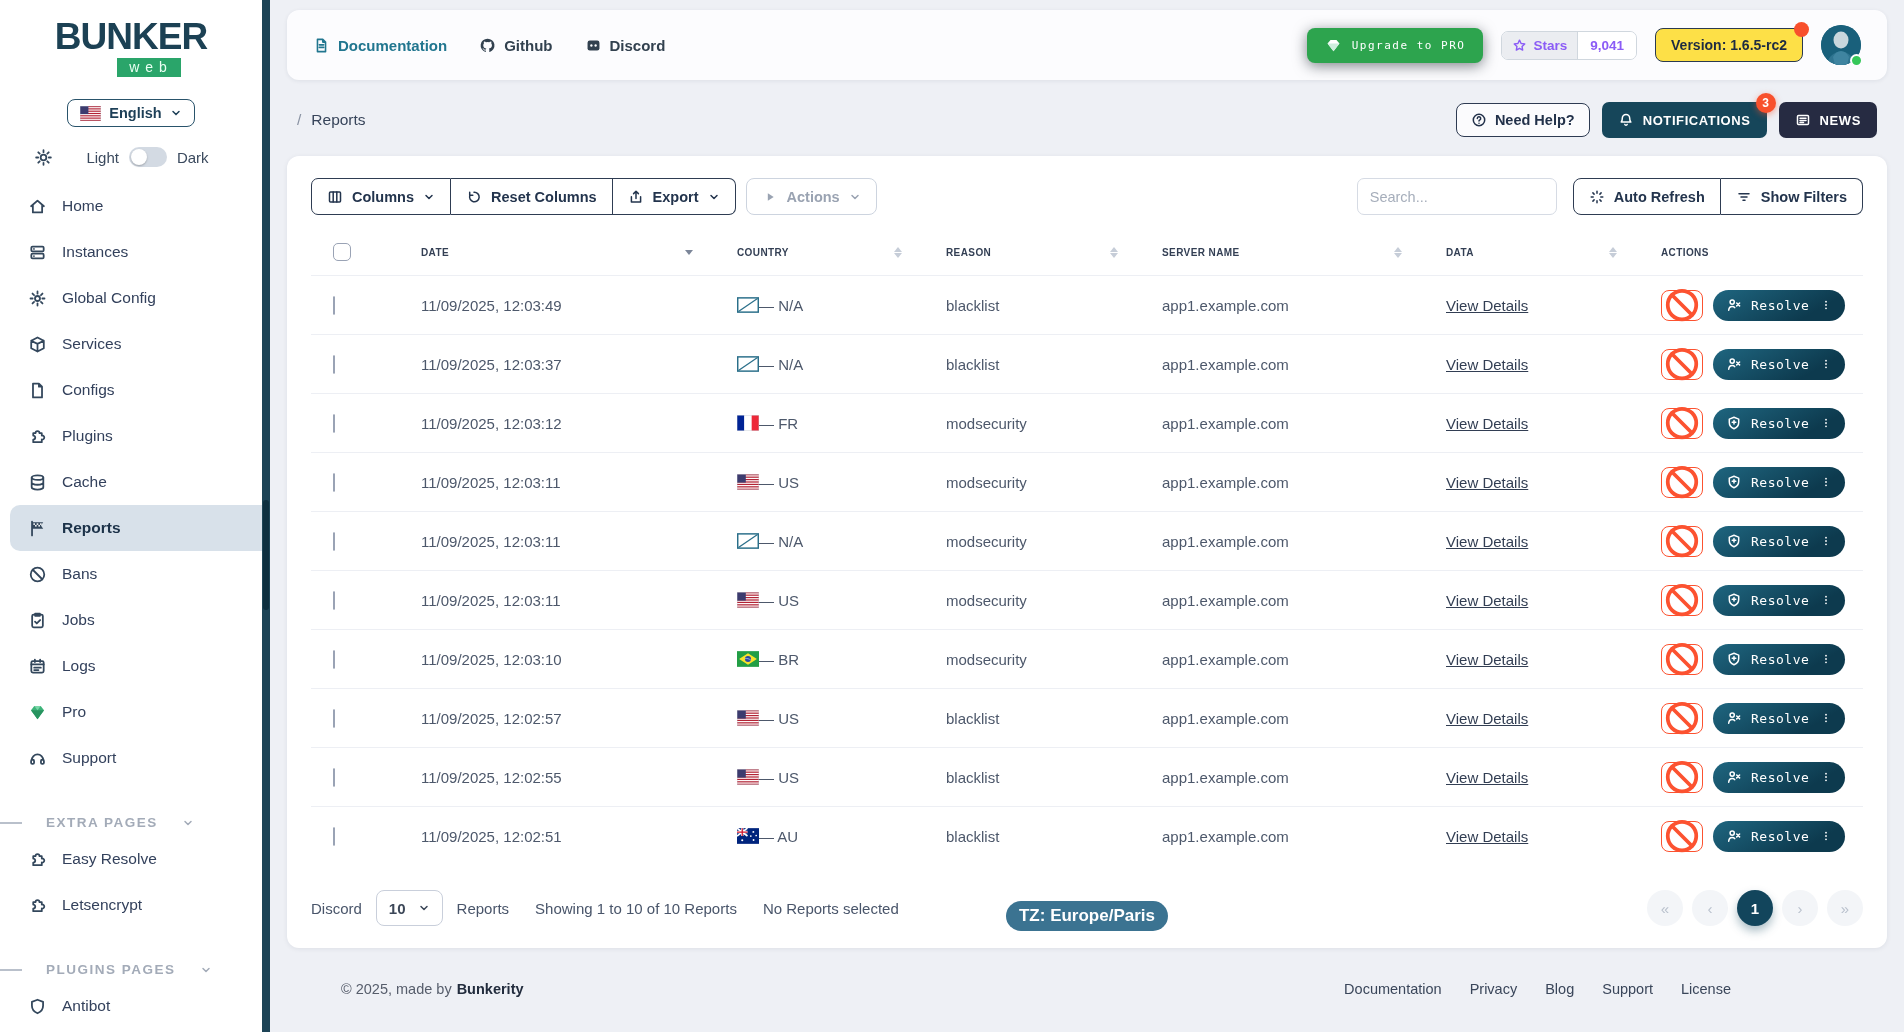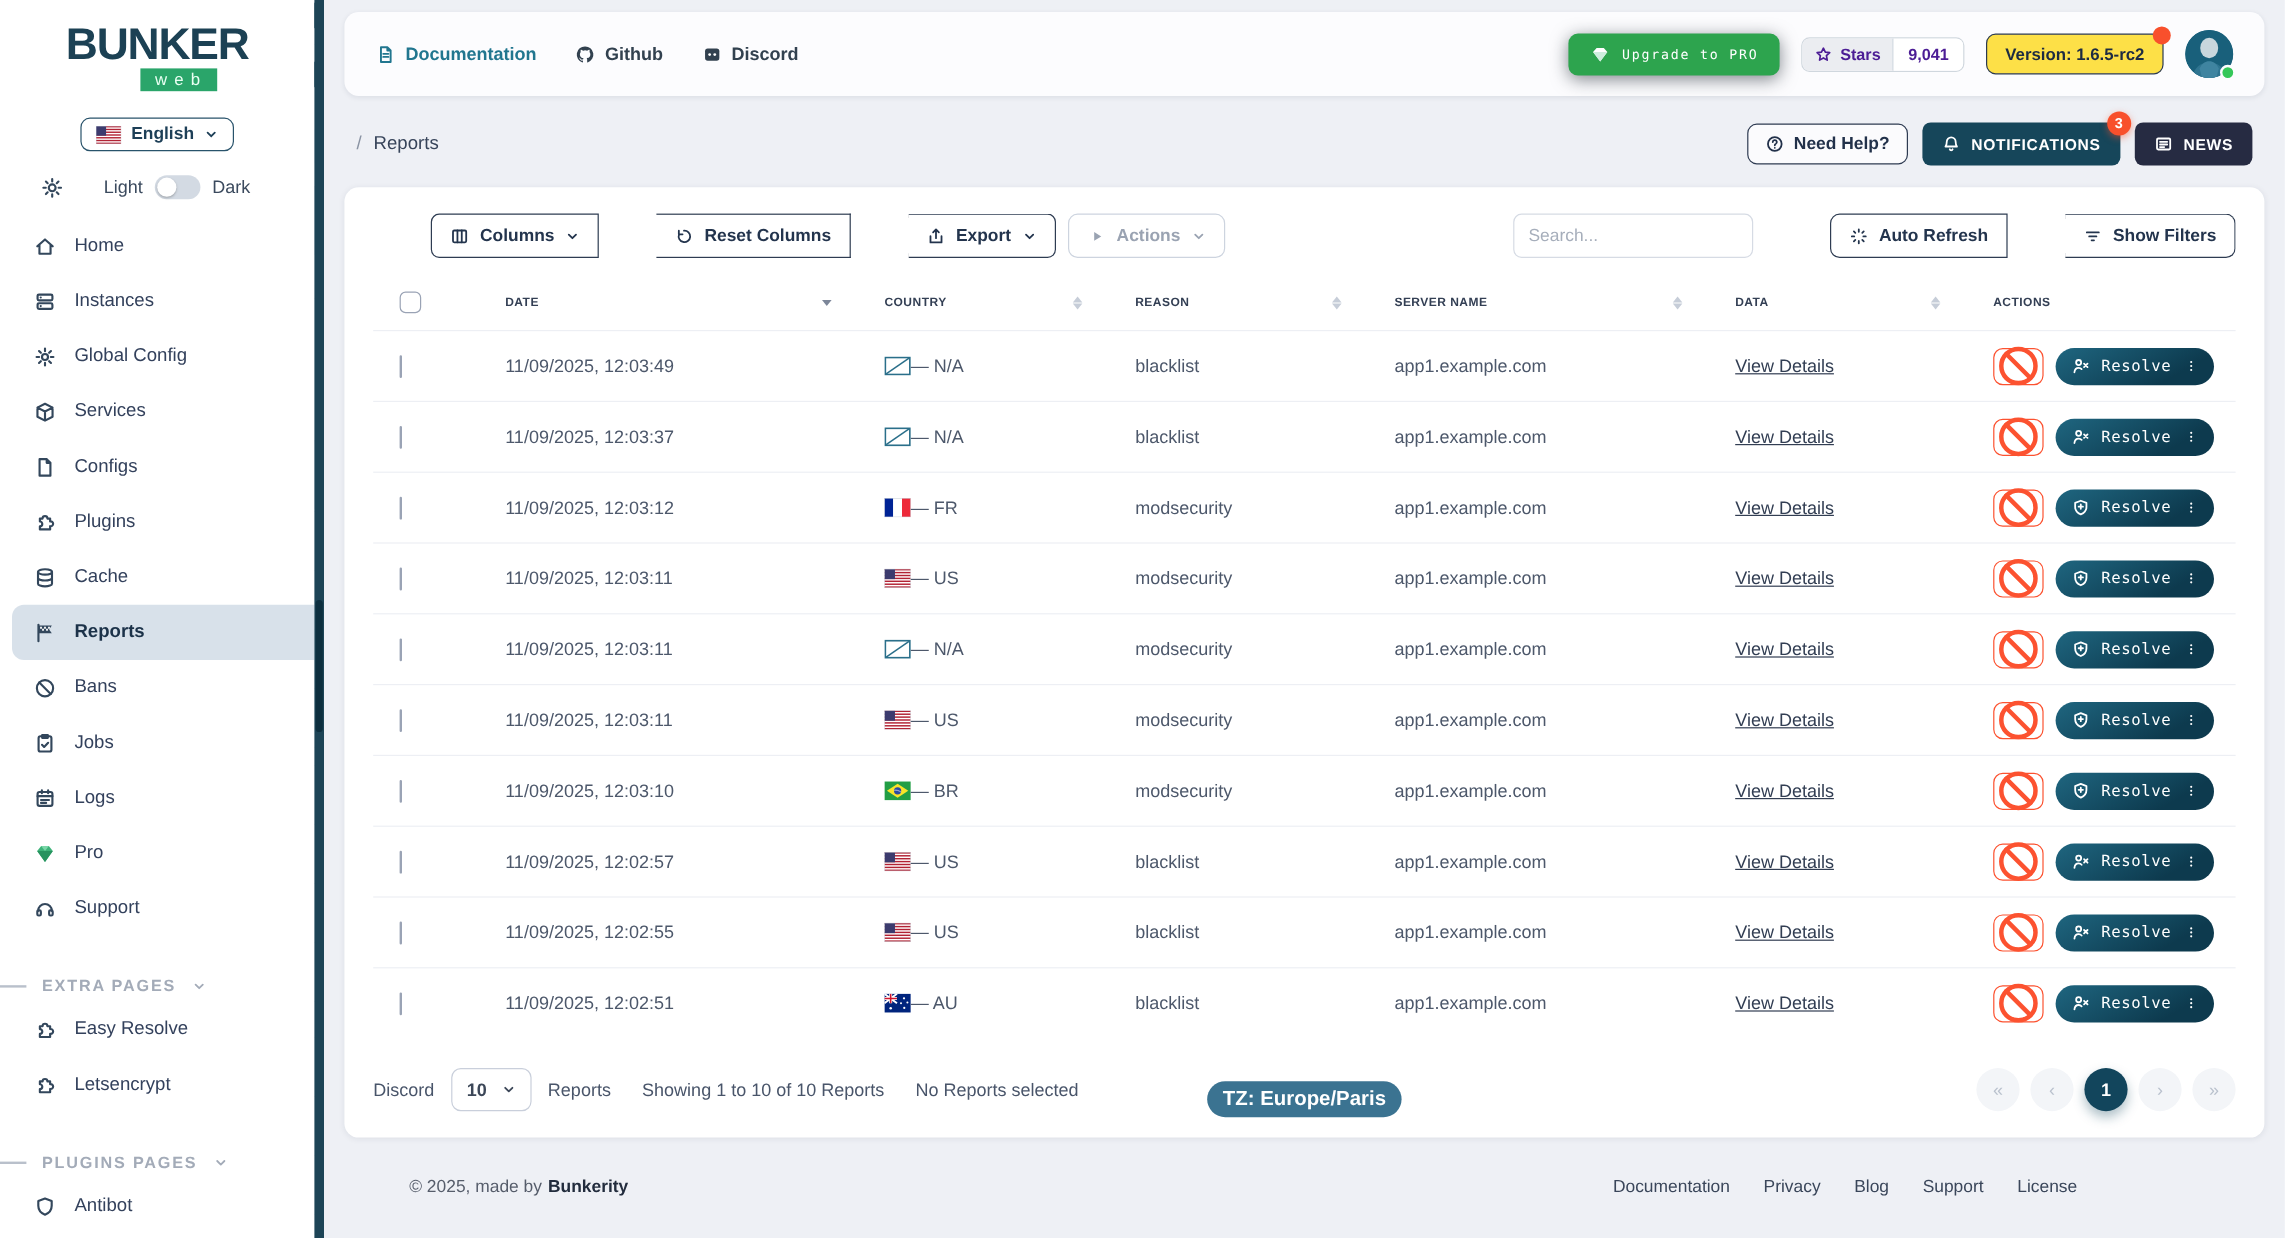--- a/index.html
+++ b/index.html
@@ -20,38 +20,38 @@
   .theme-row .sun { width:19px; height:19px; color:#33475c; }
   .theme-mid { flex:1; display:flex; align-items:center; justify-content:center; gap:10px; }
   .toggle { width:38px; height:20px; background:#d3dae3; border-radius:99px; position:relative; cursor:pointer; }
   .toggle::after { content:""; position:absolute; left:2px; top:2px; width:16px; height:16px; background:#fff; border-radius:50%; box-shadow:0 1px 2px rgba(0,0,0,.25); }
   .side-nav { margin-top:16px; }
   .nav-item { display:flex; align-items:center; gap:15px; height:46px; padding:0 10px 0 28px; margin:0 0 0 0; font-size:15.5px; font-weight:500; color:#33415c; cursor:pointer; }
   .nav-item .nav-ic { width:19px; height:19px; color:#33475c; flex:0 0 19px; }
   .nav-ic svg { width:100%; height:100%; display:block; }
   .nav-item.active { background:#d8e1ea; border-radius:10px 0 0 10px; margin-left:10px; padding-left:18px; color:#1c3answer49; font-weight:600; }
   .nav-item.active { color:#1c3249; }
-  .side-section { margin-top:34px; display:flex; align-items:center; gap:13px; color:#a3abb8; font-size:13.5px; font-weight:600; letter-spacing:1.5px; }
+  .side-section { margin-top:34px; display:flex; align-items:center; gap:24px; color:#a3abb8; font-size:13.5px; font-weight:600; letter-spacing:1.5px; }
   .side-section .dash { width:22px; height:2px; background:#b9c0cb; }
   .side-section .chev { width:12px; height:12px; color:#a3abb8; }
   .section-items { margin-top:6px; }
 
   
   .content { margin-left:270px; width:1634px; padding:0 17px; }
 
   
   .topbar { margin-top:10px; height:70px; background:#fcfcfe; border-radius:12px; box-shadow:0 1px 4px rgba(25,39,60,.08); display:flex; align-items:center; padding:0 26px; }
   .top-links { display:flex; align-items:center; gap:32px; }
   .top-link { display:flex; align-items:center; gap:8px; font-size:15px; font-weight:600; color:#32414f; cursor:pointer; }
   .top-link .t-ic { width:17px; height:17px; }
   .top-link.accent { color:#21768f; }
   .topbar-right { margin-left:auto; display:flex; align-items:center; gap:18px; }
   .upgrade-btn { display:flex; align-items:center; gap:10px; background:#2da44e; color:#fff; font-family:"DejaVu Sans Mono", monospace; font-size:11px; letter-spacing:1.5px; padding:9px 18px; border-radius:8px; border:none; cursor:pointer; box-shadow:0 3px 14px rgba(23,32,42,.55); }
   .upgrade-btn .g-ic { width:17px; height:17px; }
-  .stars-wrap { display:flex; font-size:13.5px; font-weight:700; color:#4c1d95; border:1px solid #d0d7de; border-radius:7px; overflow:hidden; cursor:pointer; }
+  .stars-wrap { display:flex; font-size:13.5px; font-weight:700; color:#8b5cf6; border:1px solid #d0d7de; border-radius:7px; overflow:hidden; cursor:pointer; }
   .stars-left { display:flex; align-items:center; gap:6px; background:#ebedf1; padding:6px 10px; border-right:1px solid #d0d7de; }
   .stars-left .st-ic { width:15px; height:15px; }
   .stars-count { background:#fff; padding:6px 12px; }
   .version-box { position:relative; border:1.6px solid #2b3a50; border-radius:8px; padding:8px 15px; font-size:14px; font-weight:600; color:#1d2b42; background:#fde047; cursor:default; }
   .version-dot { position:absolute; right:-7px; top:-7px; width:15px; height:15px; border-radius:50%; background:#f8502c; }
   .avatar { position:relative; width:40px; height:40px; border-radius:50%; background:#19607b; overflow:hidden; cursor:pointer; }
   .avatar svg { width:100%; height:100%; display:block; }
   .avatar-wrap { position:relative; }
   .avatar-status { position:absolute; right:-2px; bottom:-2px; width:13px; height:13px; background:#35c759; border-radius:50%; border:2px solid #fcfcfe; }
 
@@ -66,21 +66,21 @@
   .notif-btn,.news-btn { position:relative; display:flex; align-items:center; gap:9px; border:none; border-radius:7px; padding:10px 16px; font-size:13px; font-weight:700; letter-spacing:.6px; color:#fff; cursor:pointer; }
   .notif-btn { background:#16465a; }
   .news-btn { background:#262b42; }
   .notif-btn .b-ic,.news-btn .b-ic { width:16px; height:16px; }
   .notif-badge { position:absolute; right:-9px; top:-9px; width:20px; height:20px; border-radius:50%; background:#f8502c; color:#fff; font-size:12px; font-weight:700; display:flex; align-items:center; justify-content:center; box-shadow:0 2px 6px rgba(248,80,44,.5); letter-spacing:0; }
 
   
   .card { position:relative; margin-top:14px; height:792px; background:#fff; border-radius:12px; box-shadow:0 1px 5px rgba(25,39,60,.08); padding:22px 24px 0; display:flex; flex-direction:column; }
   .toolbar { display:flex; align-items:center; }
   .btn-group { display:flex; }
-  .tbtn { display:flex; align-items:center; gap:9px; height:37px; padding:0 15px; background:#fff; border:1.6px solid #2e3c52; font-size:14.5px; font-weight:600; color:#23344d; cursor:pointer;margin-left:48px; }
+  .tbtn { display:flex; align-items:center; gap:9px; height:37px; padding:0 15px; background:#fff; border:1.6px solid #2e3c52; font-size:14.5px; font-weight:600; color:#23344d; cursor:pointer; }
   .btn-group .tbtn + .tbtn { border-left:none; }
   .btn-group .tbtn:first-child { border-radius:7px 0 0 7px; }
   .btn-group .tbtn:last-child { border-radius:0 7px 7px 0; }
   .tbtn .tb-ic { width:16px; height:16px; }
   .tbtn.disabled { border:1.6px solid #cdd4df; border-radius:8px; margin-left:10px; color:#9aa3b2; cursor:default; }
   .tbtn.disabled .tb-ic { color:#9aa3b2; }
   .toolbar-right { margin-left:auto; display:flex; align-items:flex-start; gap:16px; }
   .search-input { width:200px; height:37px; border:1.6px solid #d6dbe4; border-radius:7px; padding:0 12px; font-size:14.5px; color:#3c4758; font-family:"Liberation Sans",sans-serif; outline:none; background:#fff; }
   .search-input::placeholder { color:#a6aebb; }
 

